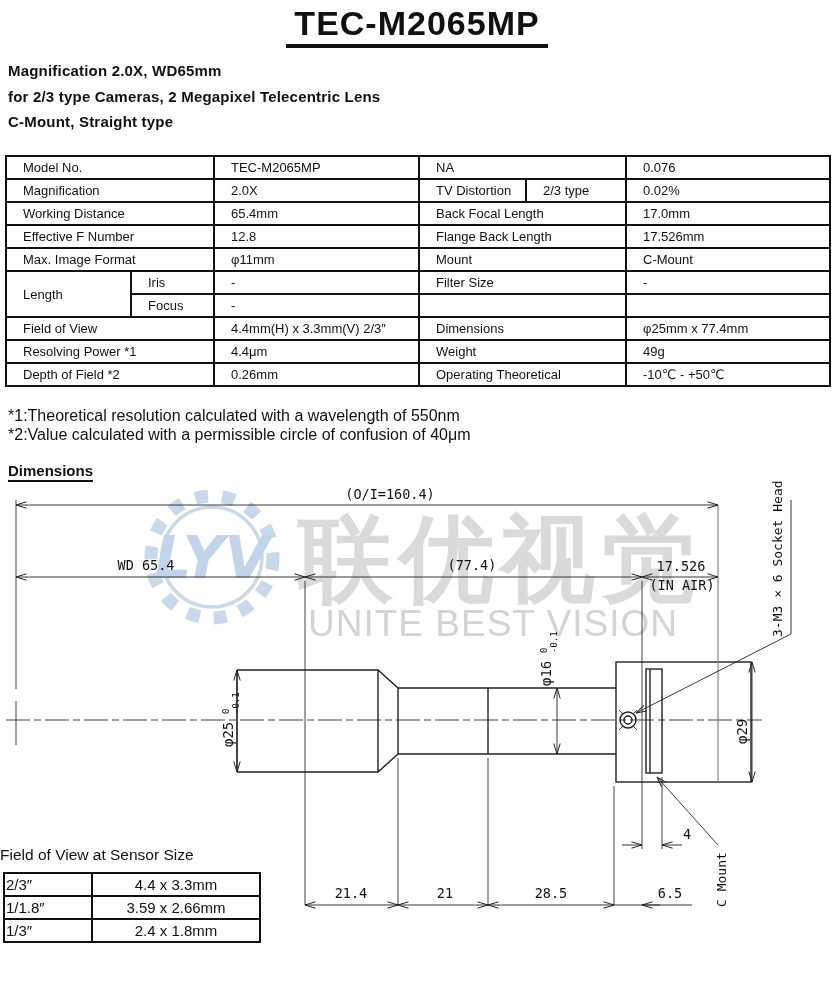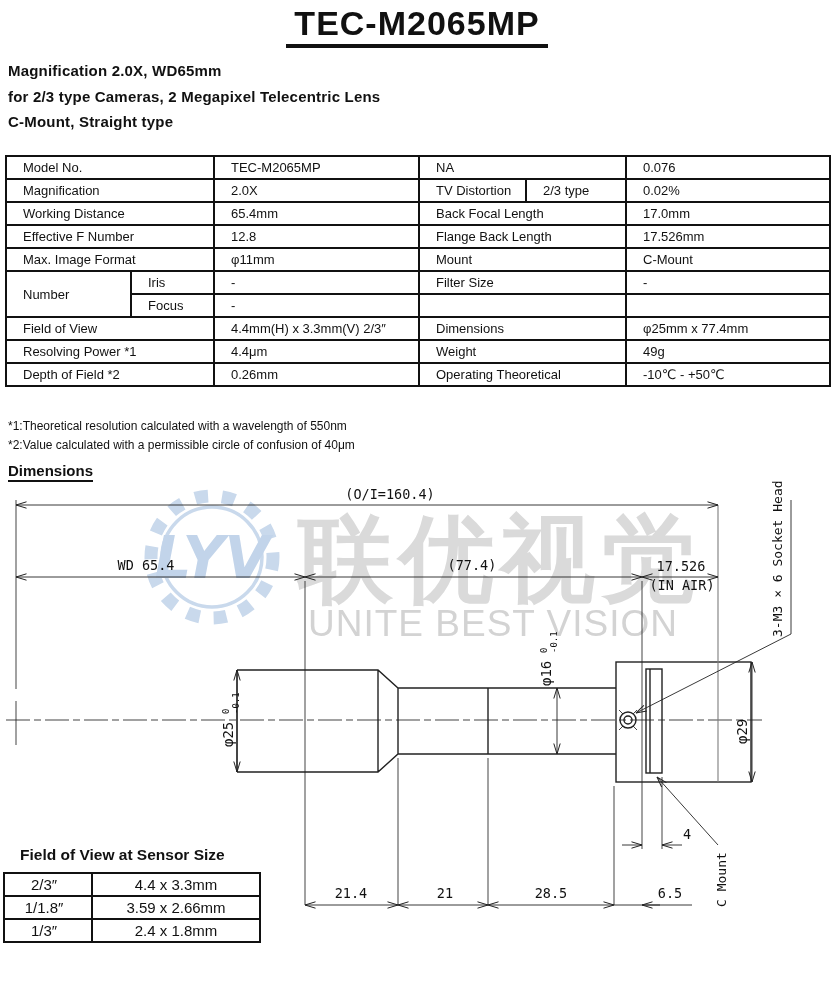--- a/index.html
+++ b/index.html
@@ -15,32 +15,32 @@
   
   #desc{top:58px;left:8px;font-size:15px;font-weight:bold;line-height:25.5px;letter-spacing:.2px}
 
   
   table{border-collapse:collapse;table-layout:fixed}
   table.spec{position:absolute;top:155px;left:5px;width:824px}
   .spec td{border:2px solid #111;font-size:13px;height:21px;padding:0 0 0 16px;
            white-space:nowrap;overflow:hidden;vertical-align:middle}
 
   
-  #fn{top:417px;left:8px;font-size:12px;line-height:18.5px}
+  #fn{top:407px;left:8px;font-size:16px;line-height:18.5px}
 
   
   #dimhead{top:462px;left:8px;font-size:15px;font-weight:bold;
            border-bottom:2px solid #111;padding-bottom:1px}
-  #fovhead{top:846px;left:20px;font-size:15.5px;font-weight:bold}
+  #fovhead{top:846px;left:0;font-size:15.5px;font-weight:normal}
 
   
   table.fovt{position:absolute;top:872px;left:3px;width:256px;border:2px solid #111}
   .fovt td{border:2px solid #111;font-size:15px;height:19px;vertical-align:middle}
   .fovt tr.head td{border-bottom:3px solid #111;text-align:center;height:21px}
-  .fovt td.fmt{text-align:center;padding-right:9px}
+  .fovt td.fmt{text-align:left;padding-right:9px}
   .fovt td.fv{text-align:center}
 
   
   svg#dwg{position:absolute;top:0;left:0;pointer-events:none}
   .wmteeth{fill:none;stroke:#c9d9ec;stroke-width:13;stroke-dasharray:13 14}
   .wmrim{fill:none;stroke:#c9d9ec;stroke-width:3.5}
   .wmlyv{font-family:"DejaVu Sans",sans-serif;font-style:italic;font-weight:bold;
          font-size:58px;fill:#c2d4ea;text-anchor:middle}
   .wmcn{font-weight:bold;font-size:95px;fill:#dadada;text-anchor:middle;letter-spacing:6px}
   .wmen{font-size:37px;fill:#d3d3d3;text-anchor:middle;letter-spacing:1px}
@@ -101,21 +101,21 @@
     <td colspan="2">Flange Back Length</td>
     <td>17.526mm</td>
   </tr>
   <tr>
     <td colspan="2">Max. Image Format</td>
     <td>φ11mm</td>
     <td colspan="2">Mount</td>
     <td>C-Mount</td>
   </tr>
   <tr>
-    <td rowspan="2">Number</td>
+    <td rowspan="2">Length</td>
     <td>Iris</td>
     <td>-</td>
     <td colspan="2">Filter Size</td>
     <td>-</td>
   </tr>
   <tr>
     <td>Focus</td>
     <td>-</td>
     <td colspan="2"></td>
     <td></td>

